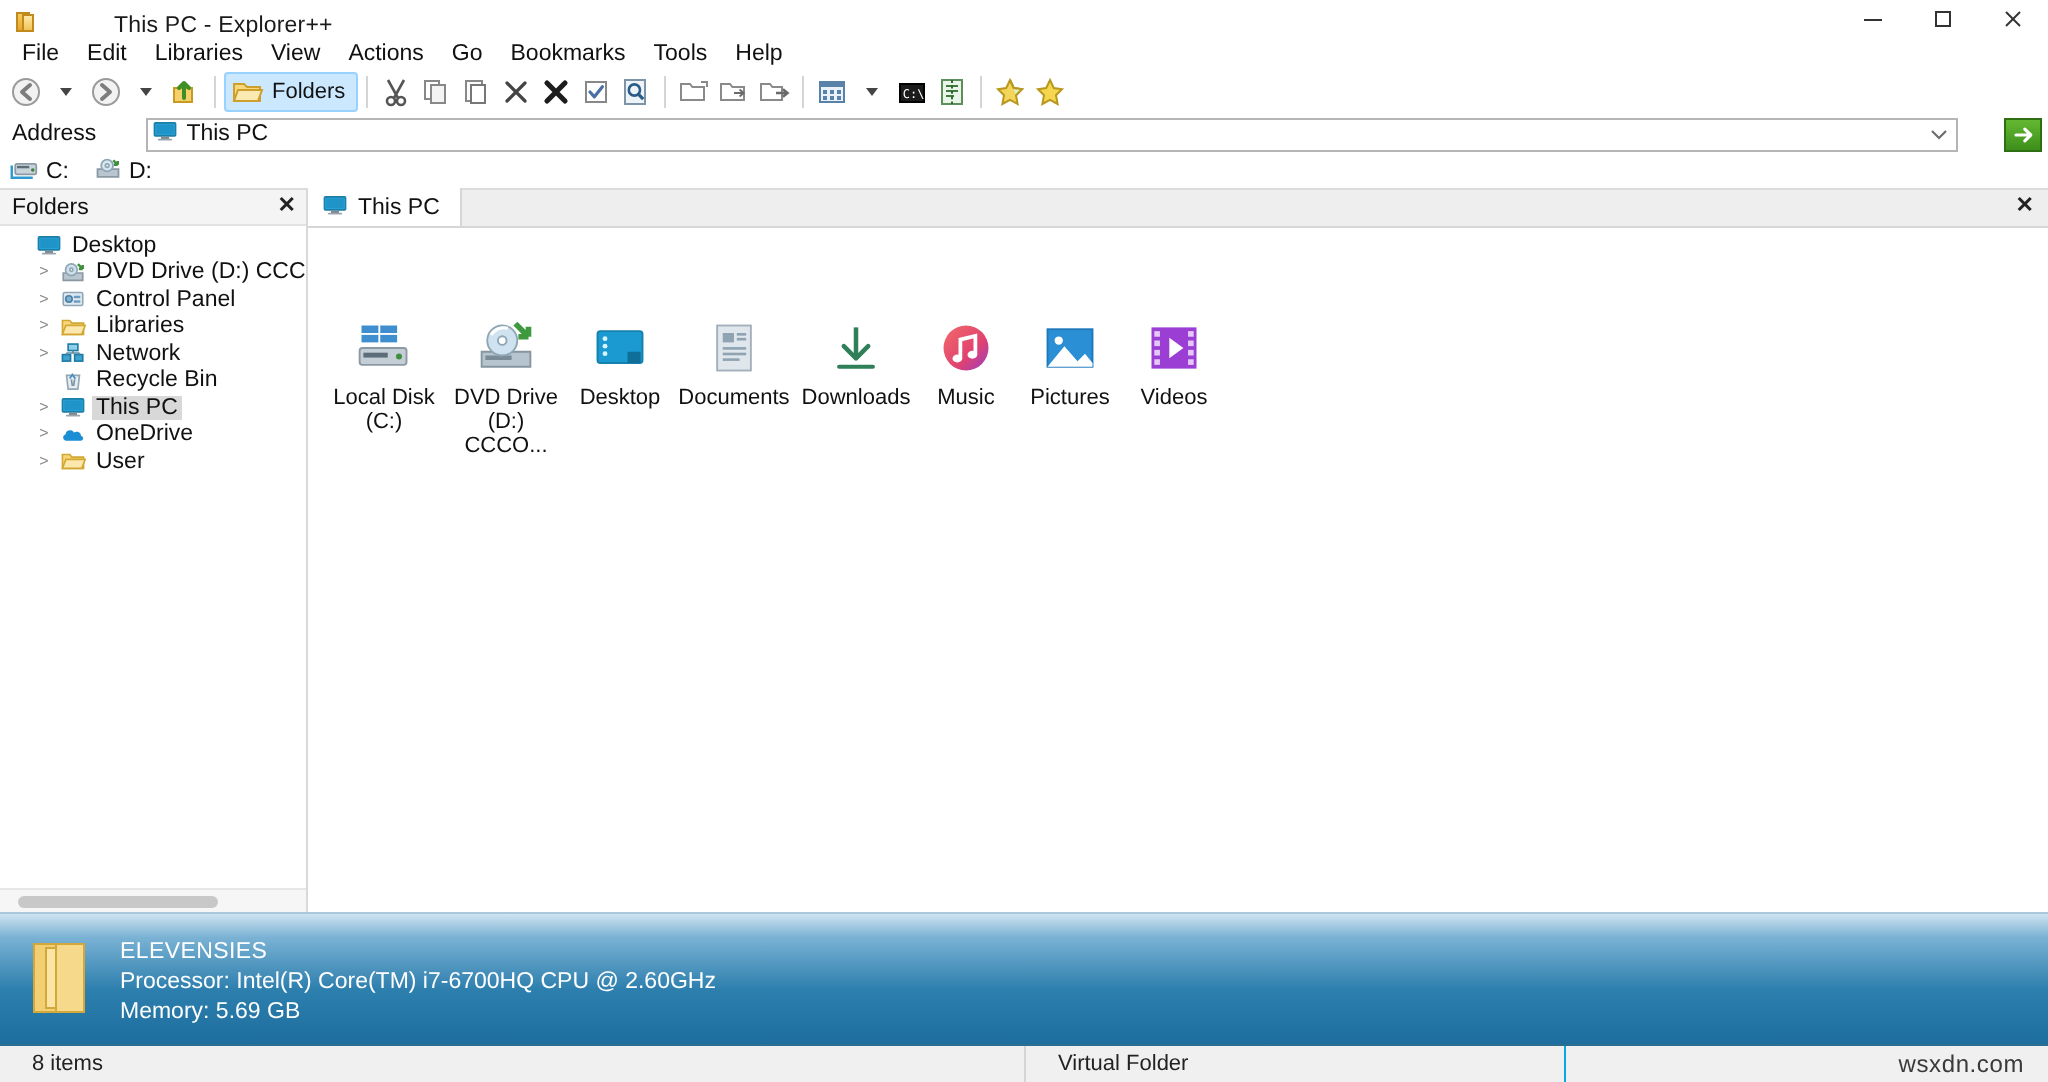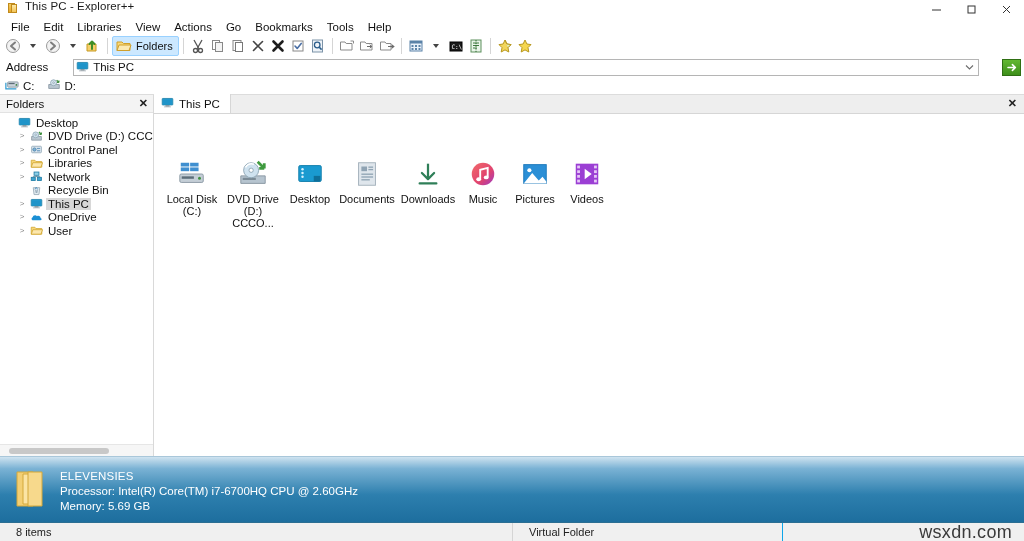--- a/index.html
+++ b/index.html
@@ -12,22 +12,23 @@
     font-size: 11px;
     color: #000000;
     -webkit-font-smoothing: antialiased;
   }
   .app { width: 1024px; height: 541px; position: relative; display: flex; flex-direction: column; background: #ffffff; }
 
   
   .titlebar {
     height: 19px; flex: 0 0 19px;
     background: #ffffff;
-    display: flex; align-items: flex-start;
+    display: flex; align-items: flex-end;
     position: relative;
+    gap: 32px;
   }
   .titlebar .tb-icon {
     width: 16px; height: 16px; margin-left: 5px; margin-right: 4px;
     position: relative;
   }
   .tb-icon .f1 {
     position: absolute; left: 3px; top: 3px; width: 7px; height: 10px;
     background: linear-gradient(180deg,#f5cc5e,#e8a82b);
     border: 1px solid #c08a1c;
   }
@@ -207,21 +208,21 @@
     height: 19px; flex: 0 0 19px;
     background: #f0f0f0;
     border-top: 1px solid #2b6e92;
     display: flex; align-items: center;
     font-size: 11px; color: #222;
   }
   .sb-cell { height: 19px; display: flex; align-items: center; padding: 0 16px; }
   .sb-cell.c1 { width: 513px; flex: 0 0 513px; border-right: 1px solid #d5d5d5; }
   .sb-cell.c2 { width: 270px; flex: 0 0 270px; border-right: 1px solid #0ea5e9; }
   .sb-cell.c3 { flex: 1 1 auto; justify-content: flex-end; padding-right: 12px; }
-  .watermark { font-size: 18px; color: #3a3a3a; letter-spacing: 0.3px; }
+  .watermark { font-size: 12px; color: #3a3a3a; letter-spacing: 0.3px; }
 </style>
 </head>
 <body>
 
 <div class="app">
 
   <div class="titlebar">
     <div class="tb-icon">
       <div class="f1"></div>
         <div class="f2"></div>

